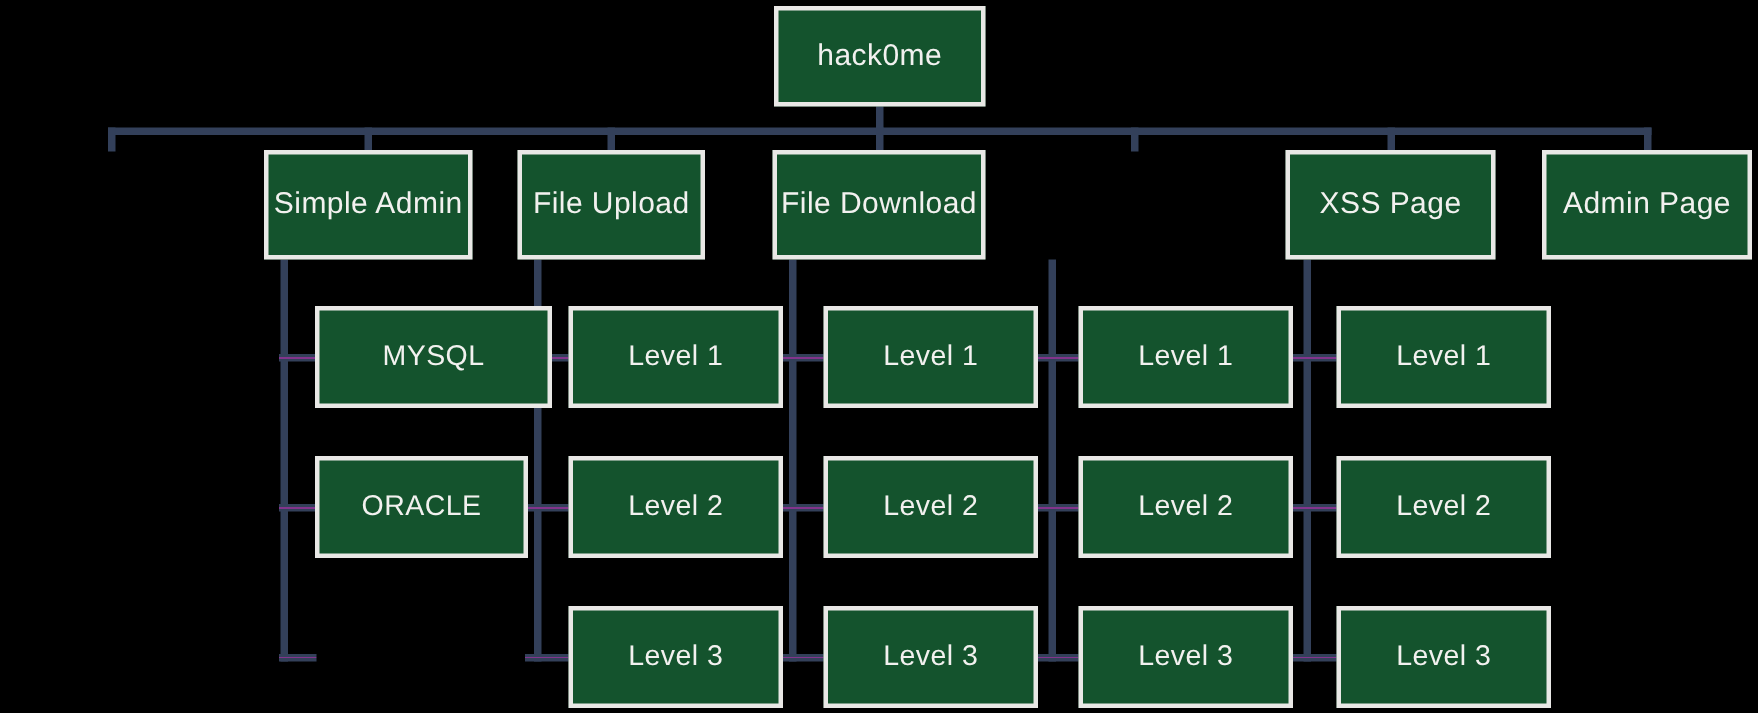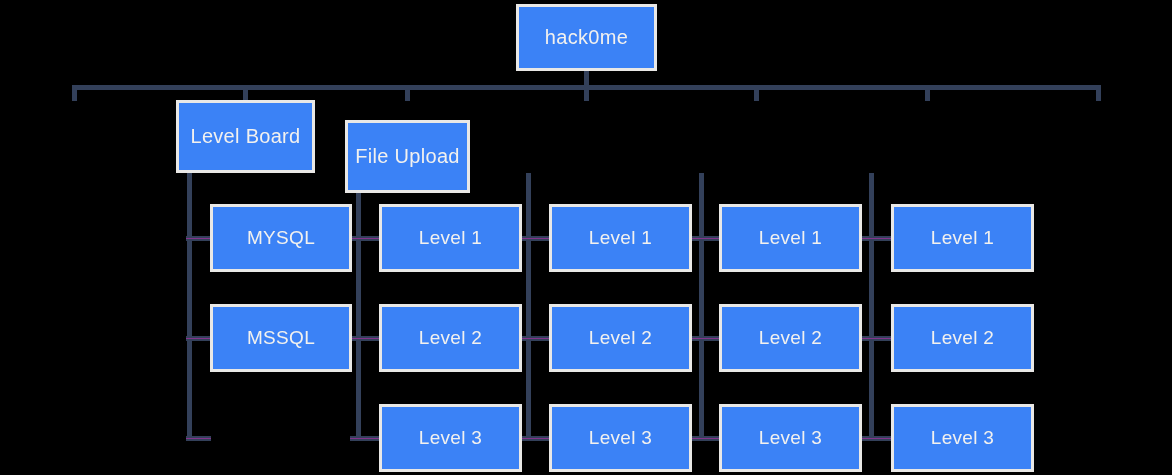--- a/index.html
+++ b/index.html
@@ -2,21 +2,21 @@
 <html><head>
 <meta charset="utf-8">
 <style>
   html,body{margin:0;padding:0;background:#000;}
   .canvas{
     position:relative;width:1172px;height:475px;background:#000000;
     font-family:"Liberation Sans",sans-serif;overflow:hidden;
   }
   .node{
     position:absolute;box-sizing:border-box;
-    background:#3b82f6;border:3px solid #e9e8e6;color:#f2f1ef;
+    background:#14532d;border:3px solid #e9e8e6;color:#f2f1ef;
     display:flex;align-items:center;justify-content:center;
     font-size:20px;letter-spacing:.3px;white-space:nowrap;
   }
   .node.child{font-size:19px;}
   .line{position:absolute;background:#33405a;}
   .stub{
     position:absolute;height:5px;
     background:linear-gradient(to bottom,#33405a 0,#33405a 2px,#83348c 2px,#83348c 3px,#33405a 3px,#33405a 5px);
   }
 </style>
@@ -55,25 +55,28 @@
   <div class="stub" style="left:860px;top:336px;width:33px;"></div>
 
   <div class="stub" style="left:186px;top:436px;width:25px;"></div>
   <div class="stub" style="left:350px;top:436px;width:31px;"></div>
   <div class="stub" style="left:520px;top:436px;width:31px;"></div>
   <div class="stub" style="left:690px;top:436px;width:31px;"></div>
   <div class="stub" style="left:860px;top:436px;width:33px;"></div>
 
   <div class="node" style="left:516px;top:4px;width:141px;height:67px;">hack0me</div>
 
-  <div class="node" style="left:176px;top:100px;width:139px;height:73px;">Level Board</div>
-  <div class="node" style="left:345px;top:100px;width:125px;height:73px;margin-top:20px;">File Upload</div>
+  <div class="node" style="left:176px;top:100px;width:139px;height:73px;">Simple Admin</div>
+  <div class="node" style="left:345px;top:100px;width:125px;height:73px;">File Upload</div>
+  <div class="node" style="left:515px;top:100px;width:142px;height:73px;">File Download</div>
+  <div class="node" style="left:857px;top:100px;width:140px;height:73px;">XSS Page</div>
+  <div class="node" style="left:1028px;top:100px;width:140px;height:73px;">Admin Page</div>
 
-  <div class="node child" style="left:210px;top:204px;width:142px;height:68px;">MYSQL</div>
-  <div class="node child" style="left:210px;top:304px;width:142px;height:68px;">MSSQL</div>
+  <div class="node child" style="left:210px;top:204px;width:158px;height:68px;">MYSQL</div>
+  <div class="node child" style="left:210px;top:304px;width:142px;height:68px;">ORACLE</div>
 
   <div class="node child" style="left:379px;top:204px;width:143px;height:68px;">Level 1</div>
   <div class="node child" style="left:379px;top:304px;width:143px;height:68px;">Level 2</div>
   <div class="node child" style="left:379px;top:404px;width:143px;height:68px;">Level 3</div>
 
   <div class="node child" style="left:549px;top:204px;width:143px;height:68px;">Level 1</div>
   <div class="node child" style="left:549px;top:304px;width:143px;height:68px;">Level 2</div>
   <div class="node child" style="left:549px;top:404px;width:143px;height:68px;">Level 3</div>
 
   <div class="node child" style="left:719px;top:204px;width:143px;height:68px;">Level 1</div>

